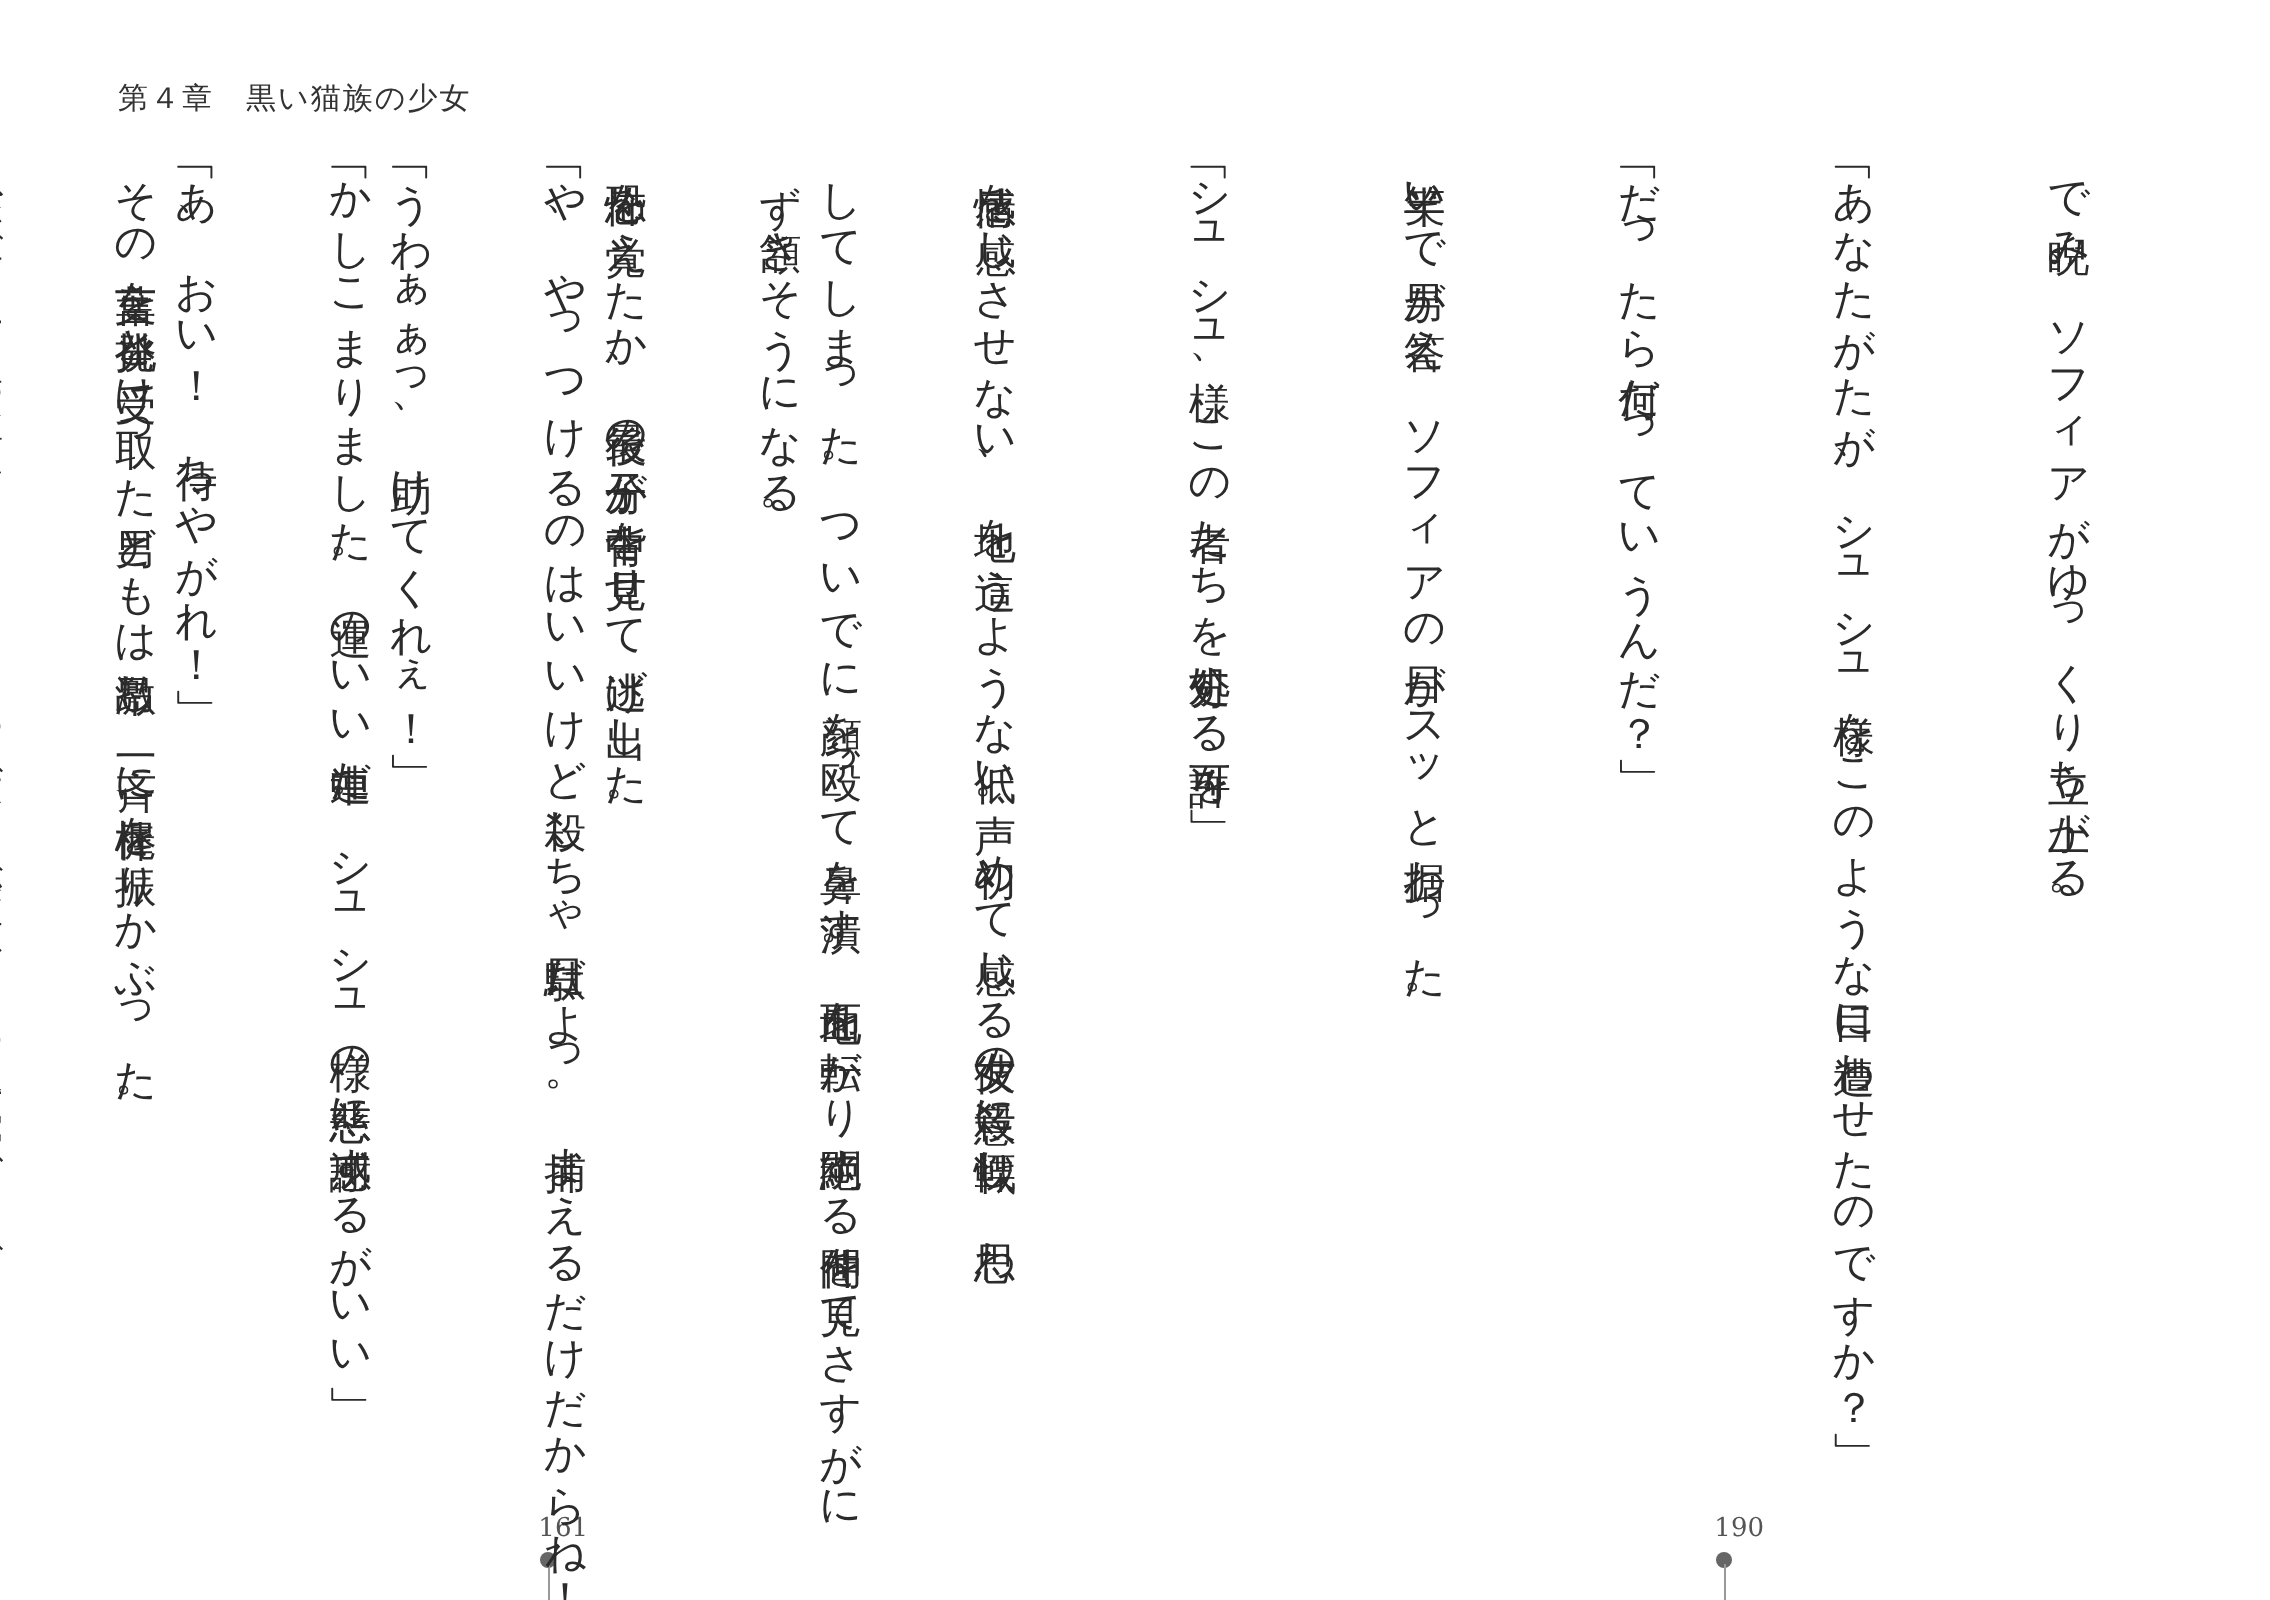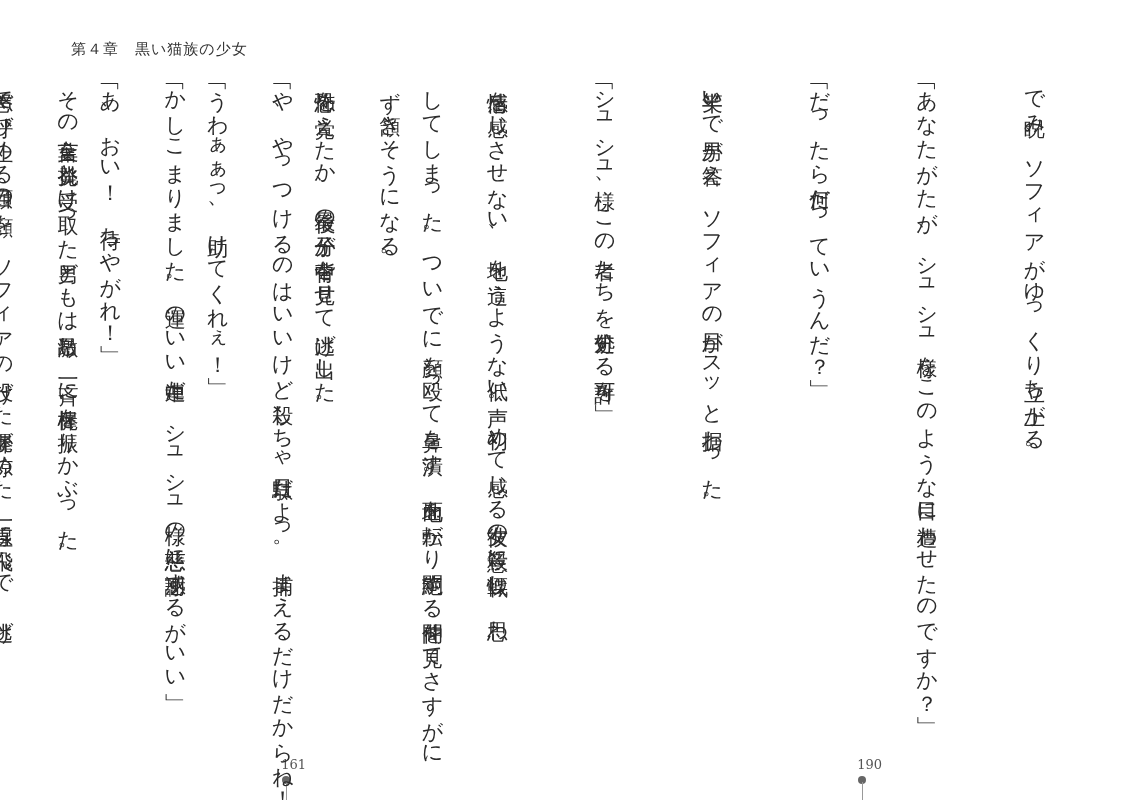--- a/index.html
+++ b/index.html
@@ -1,21 +1,21 @@
 <!DOCTYPE html>
 <html><head>
 <meta charset="utf-8">
 <style>
   html, body { margin: 0; padding: 0; }
   body {
     width: 1135px; height: 800px; background: #ffffff; position: relative; overflow: hidden;
     font-family: "DejaVu Serif", "Liberation Serif", serif; color: #2a2a2a;
   }
   .page { position: absolute; top: 0; height: 800px; }
-  .page-left { left: 16px; width: 567px; }
+  .page-left { left: 4px; width: 567px; }
   .page-right { left: 567px; width: 568px; }
   .running-head {
     position: absolute; left: 55px; top: 40px; font-size: 15px; color: #333;
     letter-spacing: 1px; white-space: pre;
   }
   .body-text {
     position: absolute; top: 76px; height: 650px;
     writing-mode: vertical-rl; font-size: 21px; line-height: 35.8px;
     letter-spacing: 0.3px; white-space: pre; color: #2b2b2b;
   }

